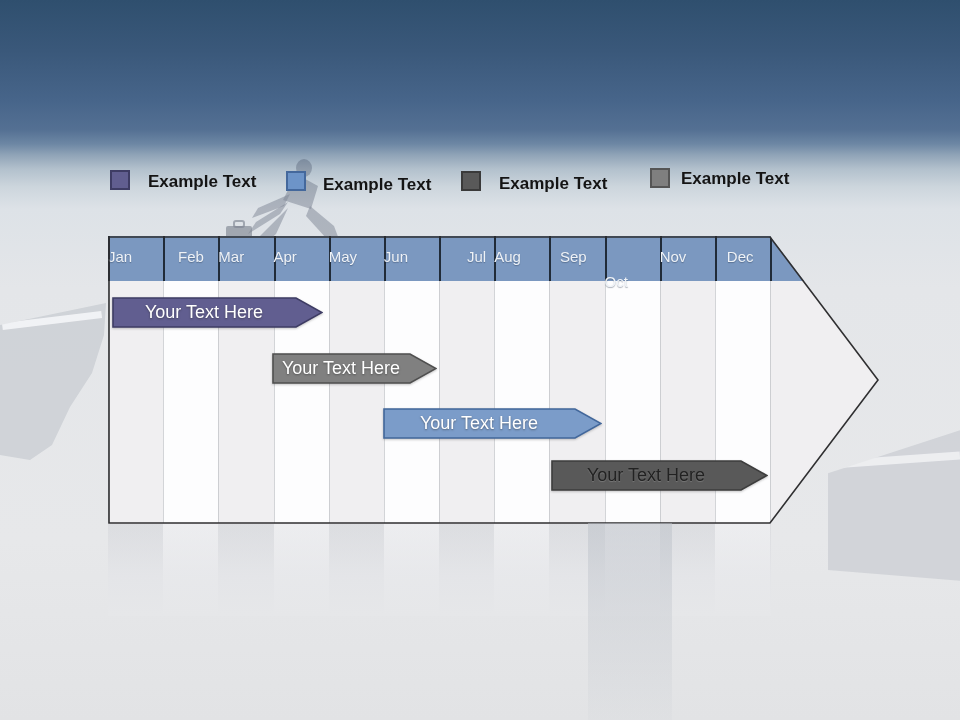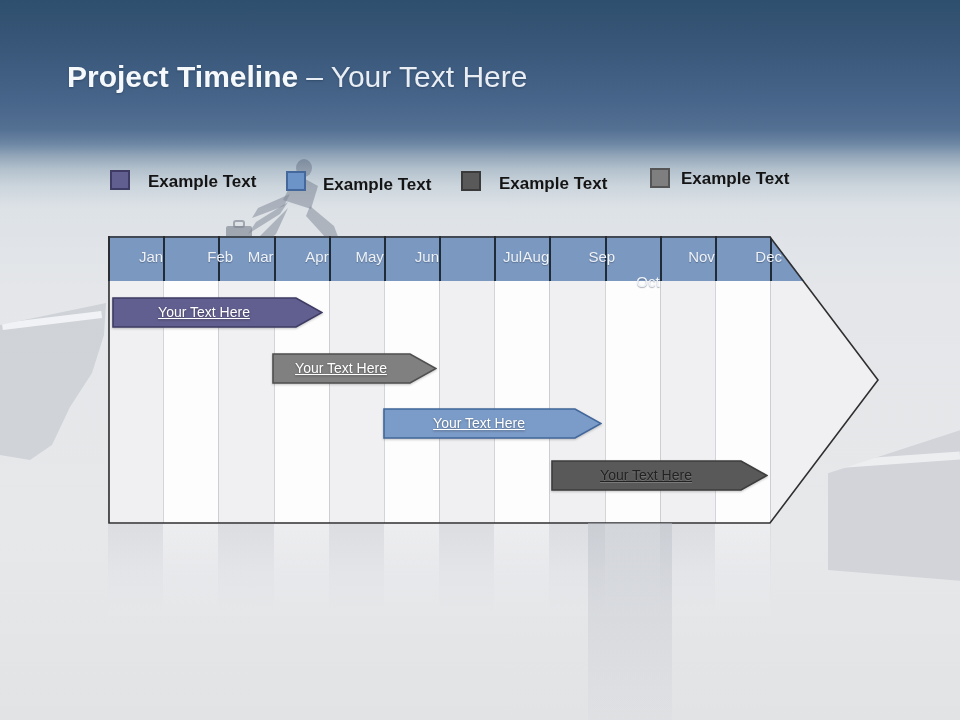--- a/index.html
+++ b/index.html
@@ -49,32 +49,32 @@
   .arrow-bg{position:absolute;inset:0;background:#f0eff1;
     clip-path:polygon(0 0,662px 0,771px 144px,662px 288px,0 288px);}
   .header-band{position:absolute;left:0;top:0;width:772px;height:45px;background:#7b98c0;}
   .stripes{position:absolute;left:0;top:45px;bottom:1px;width:663px;
     background:
       repeating-linear-gradient(90deg, rgba(176,179,184,.55) 0 1px, transparent 1px 55.1667px),
       repeating-linear-gradient(90deg, #f0eff1 0 55.1667px, #fdfdfe 55.1667px 110.3334px);}
   .header-lines{position:absolute;left:0;top:0;width:664px;height:45px;
     background:repeating-linear-gradient(90deg, #202b38 0 2px, transparent 2px 55.1667px);}
   .months{position:absolute;left:0;top:0;width:662px;height:45px;}
-  .months span{position:absolute;top:12px;width:55.1667px;text-align:right;font-size:15px;color:#eef2f7;
+  .months span{position:absolute;top:12px;width:55.1667px;text-align:left;font-size:15px;color:#eef2f7;
     text-shadow:0 1px 1px rgba(25,40,60,.35);}
   .m0{left:0;} .m1{left:70px;} .m2{left:110.33px;} .m3{left:165.5px;} .m4{left:220.67px;}
   .m5{left:275.83px;} .m6{left:331px;margin-left:28px;} .m7{left:386.17px;} .m8{left:452px;} .m9{left:496.5px;margin-top:25px;}
   .m10{left:551.67px;} .m11{left:606.83px;margin-left:12px;}
   .outline{position:absolute;left:0;top:0;pointer-events:none;}
 
   
   .bar{position:absolute;height:31px;}
   .bar svg{position:absolute;left:0;top:0;filter:drop-shadow(0 1px 1px rgba(60,60,60,.3));}
   .bar-label{position:absolute;top:0;left:0;height:31px;line-height:31px;text-align:center;
-    font-size:14px;color:#fff;text-shadow:0 1px 2px rgba(40,40,40,.5);white-space:nowrap;text-decoration:underline;}
+    font-size:18px;color:#fff;text-shadow:0 1px 2px rgba(40,40,40,.5);white-space:nowrap;}
   .b1{left:4px;top:61px;width:211px;}   .b1 .bar-label{width:184px;}
   .b2{left:164px;top:117px;width:165px;}.b2 .bar-label{width:138px;}
   .b3{left:275px;top:172px;width:219px;}.b3 .bar-label{width:192px;}
   .b4{left:443px;top:224px;width:217px;}.b4 .bar-label{width:190px;text-shadow:0 1px 1px rgba(255,255,255,.2);}
 
   
   .reflection{position:absolute;left:108px;top:524px;width:663px;height:92px;
     background:repeating-linear-gradient(90deg, rgba(203,205,210,.55) 0 55.1667px, rgba(248,248,250,.5) 55.1667px 110.3334px);}
   .refl-fade{position:absolute;inset:0;
     background:linear-gradient(180deg, rgba(230,231,234,.3) 0%, rgba(230,231,234,.85) 55%, #e6e7e9 100%);}
@@ -98,23 +98,20 @@
       <path d="M104,32 L126,44 L119,67 L91,58 Z"></path>
       <path d="M98,52 L66,66 L60,76 L92,64 Z"></path>
       <path d="M96,60 L64,80 L56,92 L88,72 Z"></path>
       <path d="M118,64 L142,84 L148,100 L134,96 L114,74 Z"></path>
       <path d="M96,66 L84,92 L70,104 L64,98 L82,80 Z"></path>
       <rect x="34" y="84" width="26" height="17" rx="2" fill="rgba(32,42,62,0.65)"></rect>
       <rect x="42" y="79" width="10" height="6" rx="2" fill="none" stroke="rgba(32,42,62,0.65)" stroke-width="2"></rect>
     </g>
   </svg>
 
-  <div class="title">
-    <span class="t-bold">Project Timeline</span><span class="t-rest">– Your Text Here</span>
-  </div>
 
   <div class="legend-item l1">
     <span class="swatch" style="background-color: rgb(97, 94, 144); border-color: rgb(62, 60, 100);"></span>
     <span class="legend-label">Example Text</span>
   </div>
   <div class="legend-item l2">
     <span class="swatch" style="background-color: rgb(109, 148, 200); border-color: rgb(68, 104, 156);"></span>
     <span class="legend-label">Example Text</span>
   </div>
   <div class="legend-item l3">

